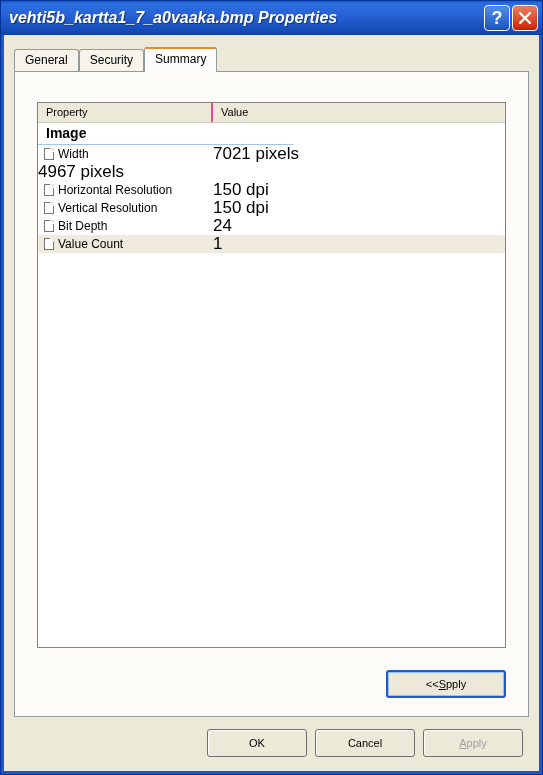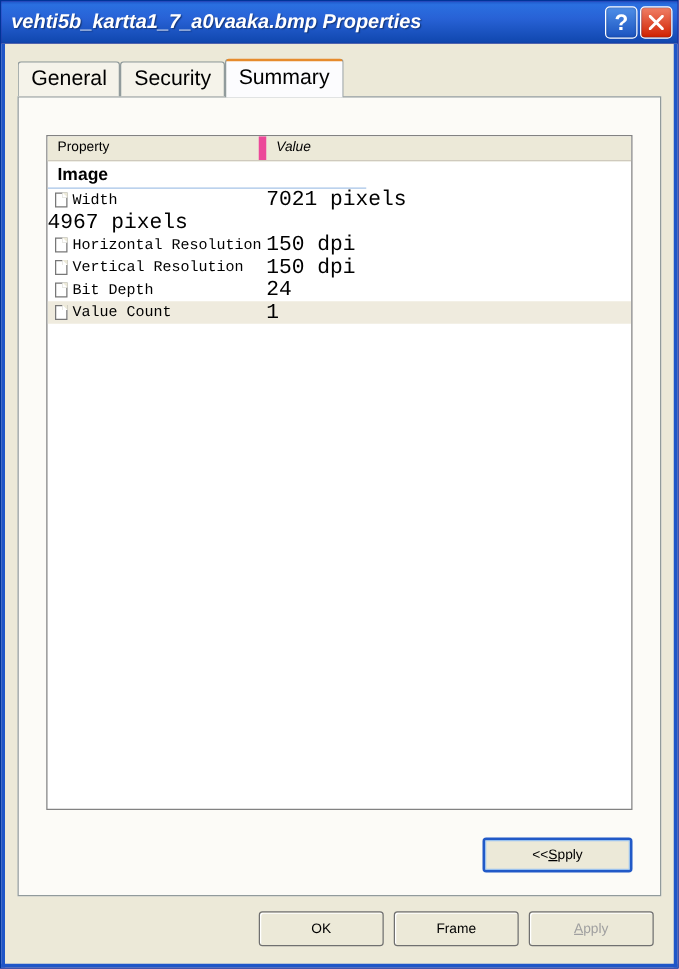--- a/index.html
+++ b/index.html
@@ -9,21 +9,21 @@
     font-family: Tahoma, sans-serif;
     font-size: 11px;
     background: #fff;
   }
   .window {
     width: 543px;
     height: 775px;
     border: 1px solid #003399;
     display: flex;
     flex-direction: column;
-    background: #4c1d95;
+    background: #d946ef;
   }
   .titlebar {
     height: 34px;
     background: linear-gradient(to bottom, #1f56c8 0%, #2a6fe0 8%, #2862d6 40%, #1148b0 95%, #0f3ea0 100%);
     display: flex;
     align-items: center;
     padding: 0 4px 0 8px;
     color: #fff;
   }
   .title-text {
@@ -61,21 +61,21 @@
   }
   .tab-row { display: flex; position: relative; z-index: 2; }
   .tab {
     padding: 3px 10px 4px 10px;
     border: 1px solid #919b9c;
     border-bottom: none;
     background: #f5f3ea;
     border-radius: 3px 3px 0 0;
     margin-right: 0px;
     margin-top: 2px;
-    font-size: 17px;
+    font-size: 12px;
     color: #000;
     position: relative;
   }
   .tab:not(.active) { background: #f5f3ea; }
   .tab.active {
     background: #fcfcfe;
     margin-top: 0;
     padding-top: 4px;
     padding-bottom: 5px;
     z-index: 3;
@@ -110,40 +110,39 @@
   }
   .lv-header {
     display: flex;
     background: #ece9d8;
     border-bottom: 1px solid #cfcabd;
     height: 20px;
   }
   .lv-hcol {
     padding: 3px 8px 2px 8px;
     font-size: 11px;
-    border-right: 6px solid #ec4899;
+    border-right: 2px solid #ec4899;
     color: #000;
   }
   .lv-hcol.prop { width: 175px; }
-  .lv-hcol.val { flex: 1; border-right: none; font-style: italic; }
+  .lv-hcol.val { flex: 1; border-right: none; }
   .lv-body { flex: 1; overflow: auto; }
   .group-row {
     font-weight: bold;
     font-size: 14px;
     font-family: Tahoma, sans-serif;
     padding: 2px 6px 3px 8px;
     border-bottom: 1px solid #a6c4e8;
     width: 255px;
     color: #000;
   }
   .prop-row {
     display: flex;
     height: 18px;
     align-items: center;
-    font-family: Liberation Mono, monospace;
   }
   .prop-row.alt { background: #efebde; }
   .prop-row .pname {
     width: 175px;
     padding-left: 6px;
     display: flex;
     align-items: center;
     gap: 4px;
     font-size: 12px;
   }
@@ -289,21 +288,21 @@
           <span>&lt;&lt; </span>
             <span class="underline">S</span>
             <span>pply</span>
         </button>
       </div>
 
     </div>
 
     <div class="bottom-buttons">
       <button class="btn wide">OK</button>
-      <button class="btn wide">Frame</button>
+      <button class="btn wide">Cancel</button>
       <button class="btn wide disabled">
         <span class="underline">A</span>
           <span>pply</span>
       </button>
     </div>
 
   </div>
 </div>
 
 </body></html>

